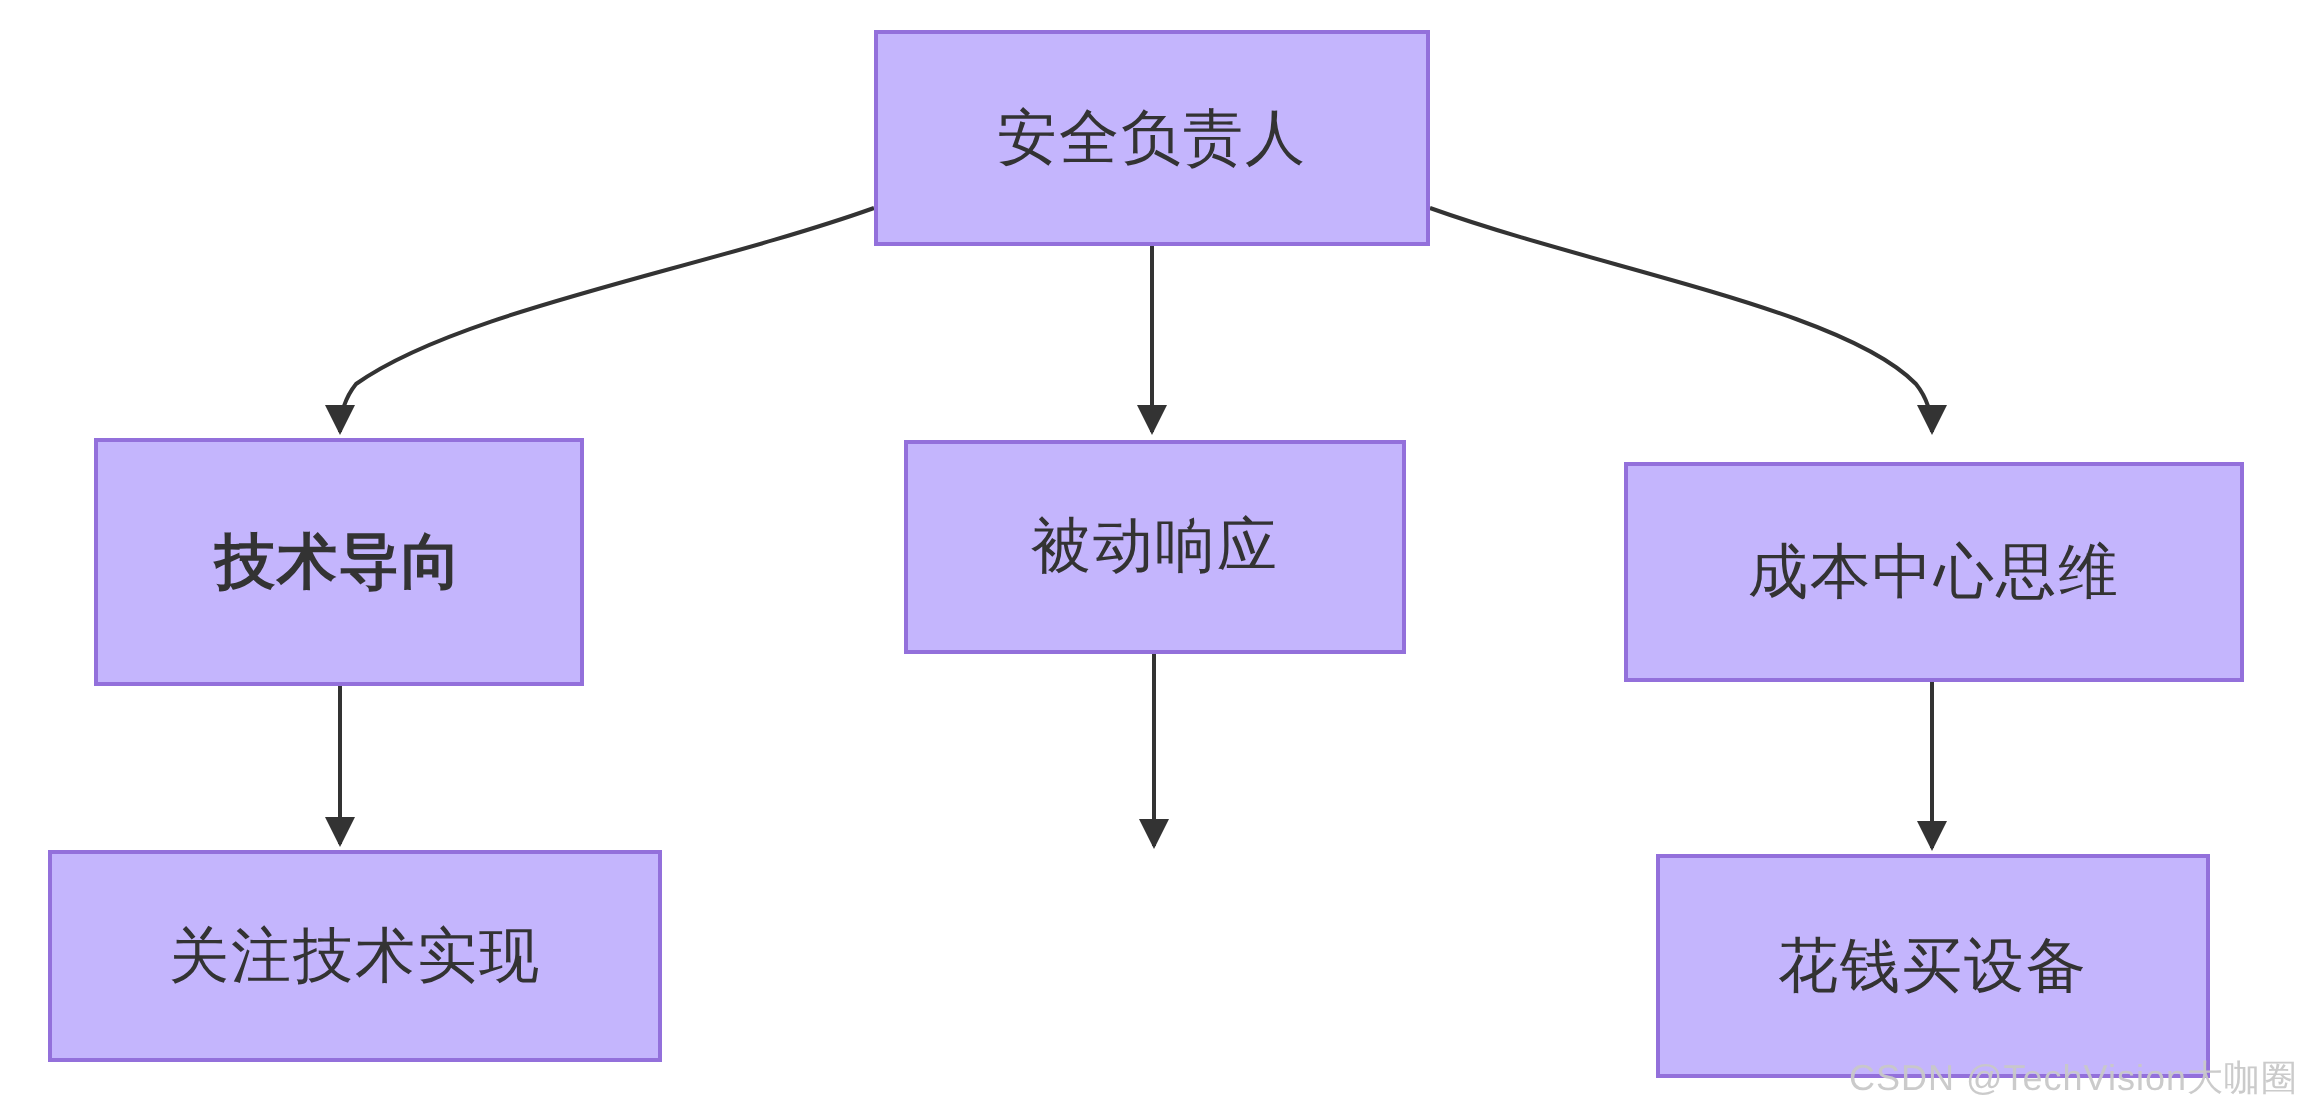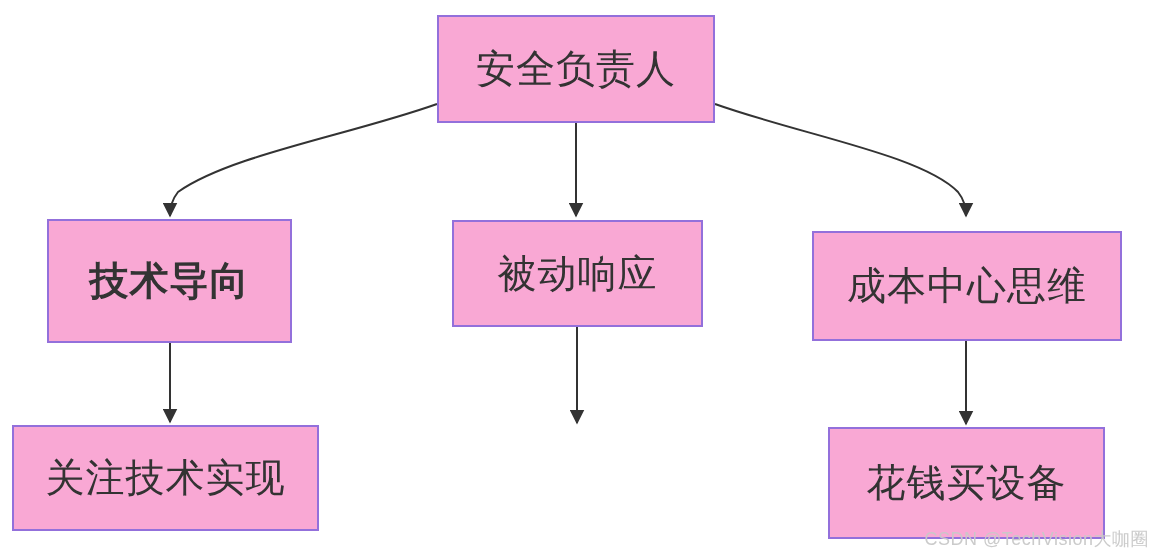--- a/index.html
+++ b/index.html
@@ -15,37 +15,37 @@
   }
   .edges {
     position: absolute;
     left: 0; top: 0;
     width: 1152px; height: 556px;
     z-index: 1;
   }
   .node {
     position: absolute;
     box-sizing: border-box;
-    background: #f9a8d4;
+    background: #c4b5fd;
     border: 2px solid #9370DB;
     color: #333333;
     display: flex;
     align-items: center;
     justify-content: center;
-    font-size: 39px;
+    font-size: 30px;
     letter-spacing: 1px;
     z-index: 2;
     white-space: nowrap;
   }
   
   .n-root        { left: 437px; top: 15px;  width: 278px; height: 108px; }
   .n-mid-left    { left: 47px;  top: 219px; width: 245px; height: 124px; font-weight: bold; }
   .n-mid-center  { left: 452px; top: 220px; width: 251px; height: 107px; }
   .n-mid-right   { left: 812px; top: 218px; width: 310px; height: 110px; margin-top: 13px; }
-  .n-bot-left    { left: 12px;  top: 425px; width: 307px; height: 106px; }
+  .n-bot-left    { left: 24px;  top: 425px; width: 307px; height: 106px; }
   .n-bot-center  { left: 422px; top: 426px; width: 310px; height: 105px; }
   .n-bot-right   { left: 828px; top: 427px; width: 277px; height: 112px; }
   .watermark {
     position: absolute;
     right: 3px;
     top: 527px;
     font-size: 18px;
     color: rgba(200, 200, 200, 0.95);
     z-index: 3;
     white-space: nowrap;

